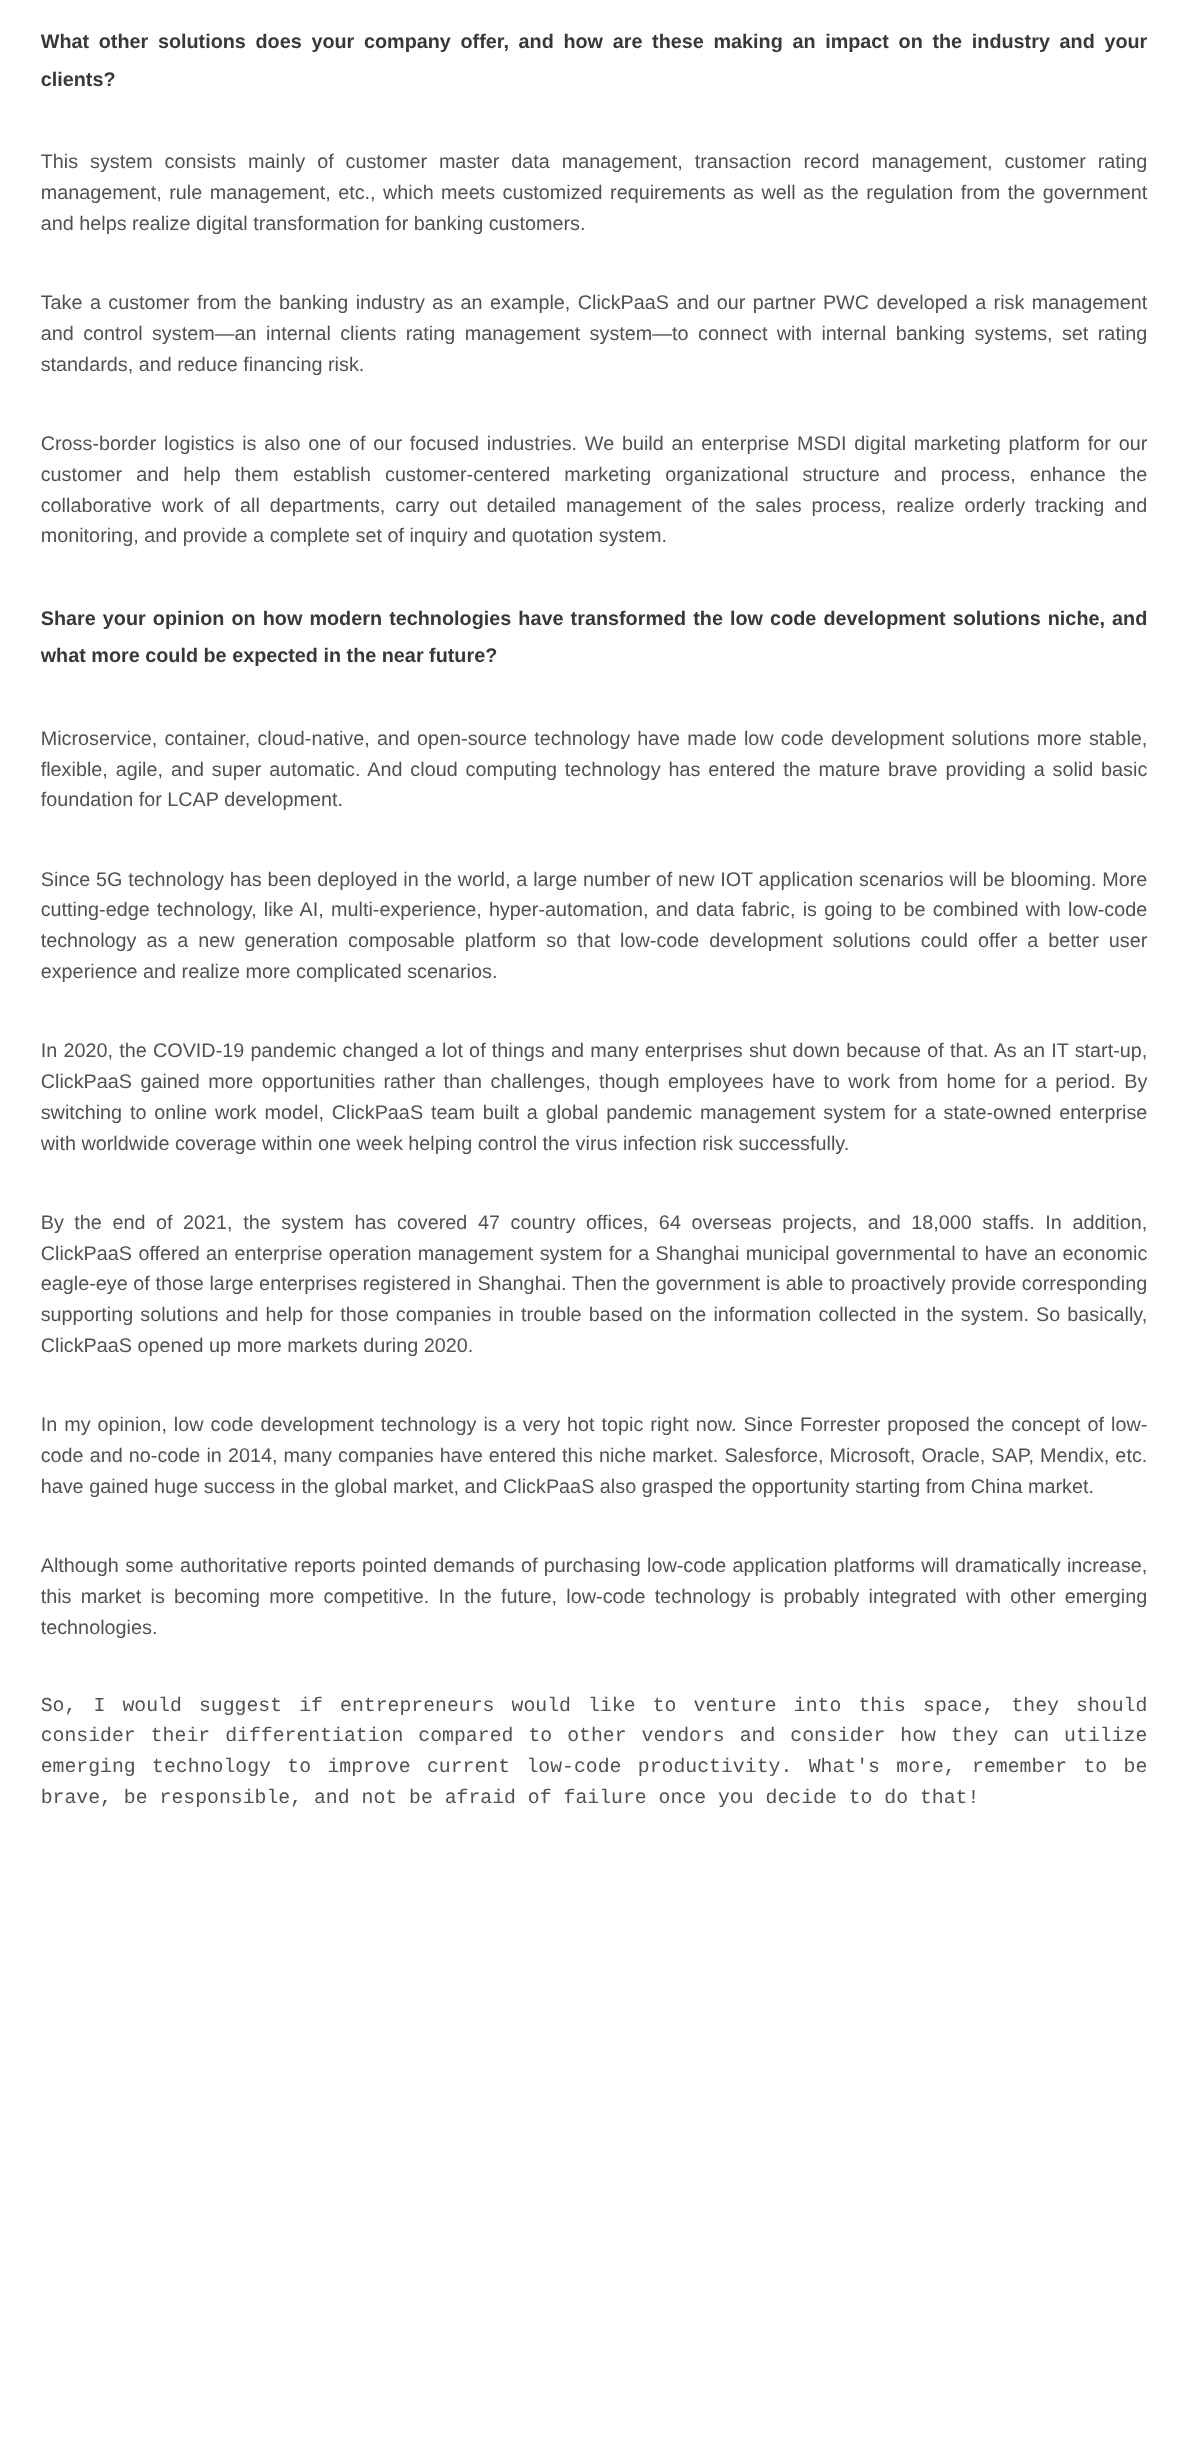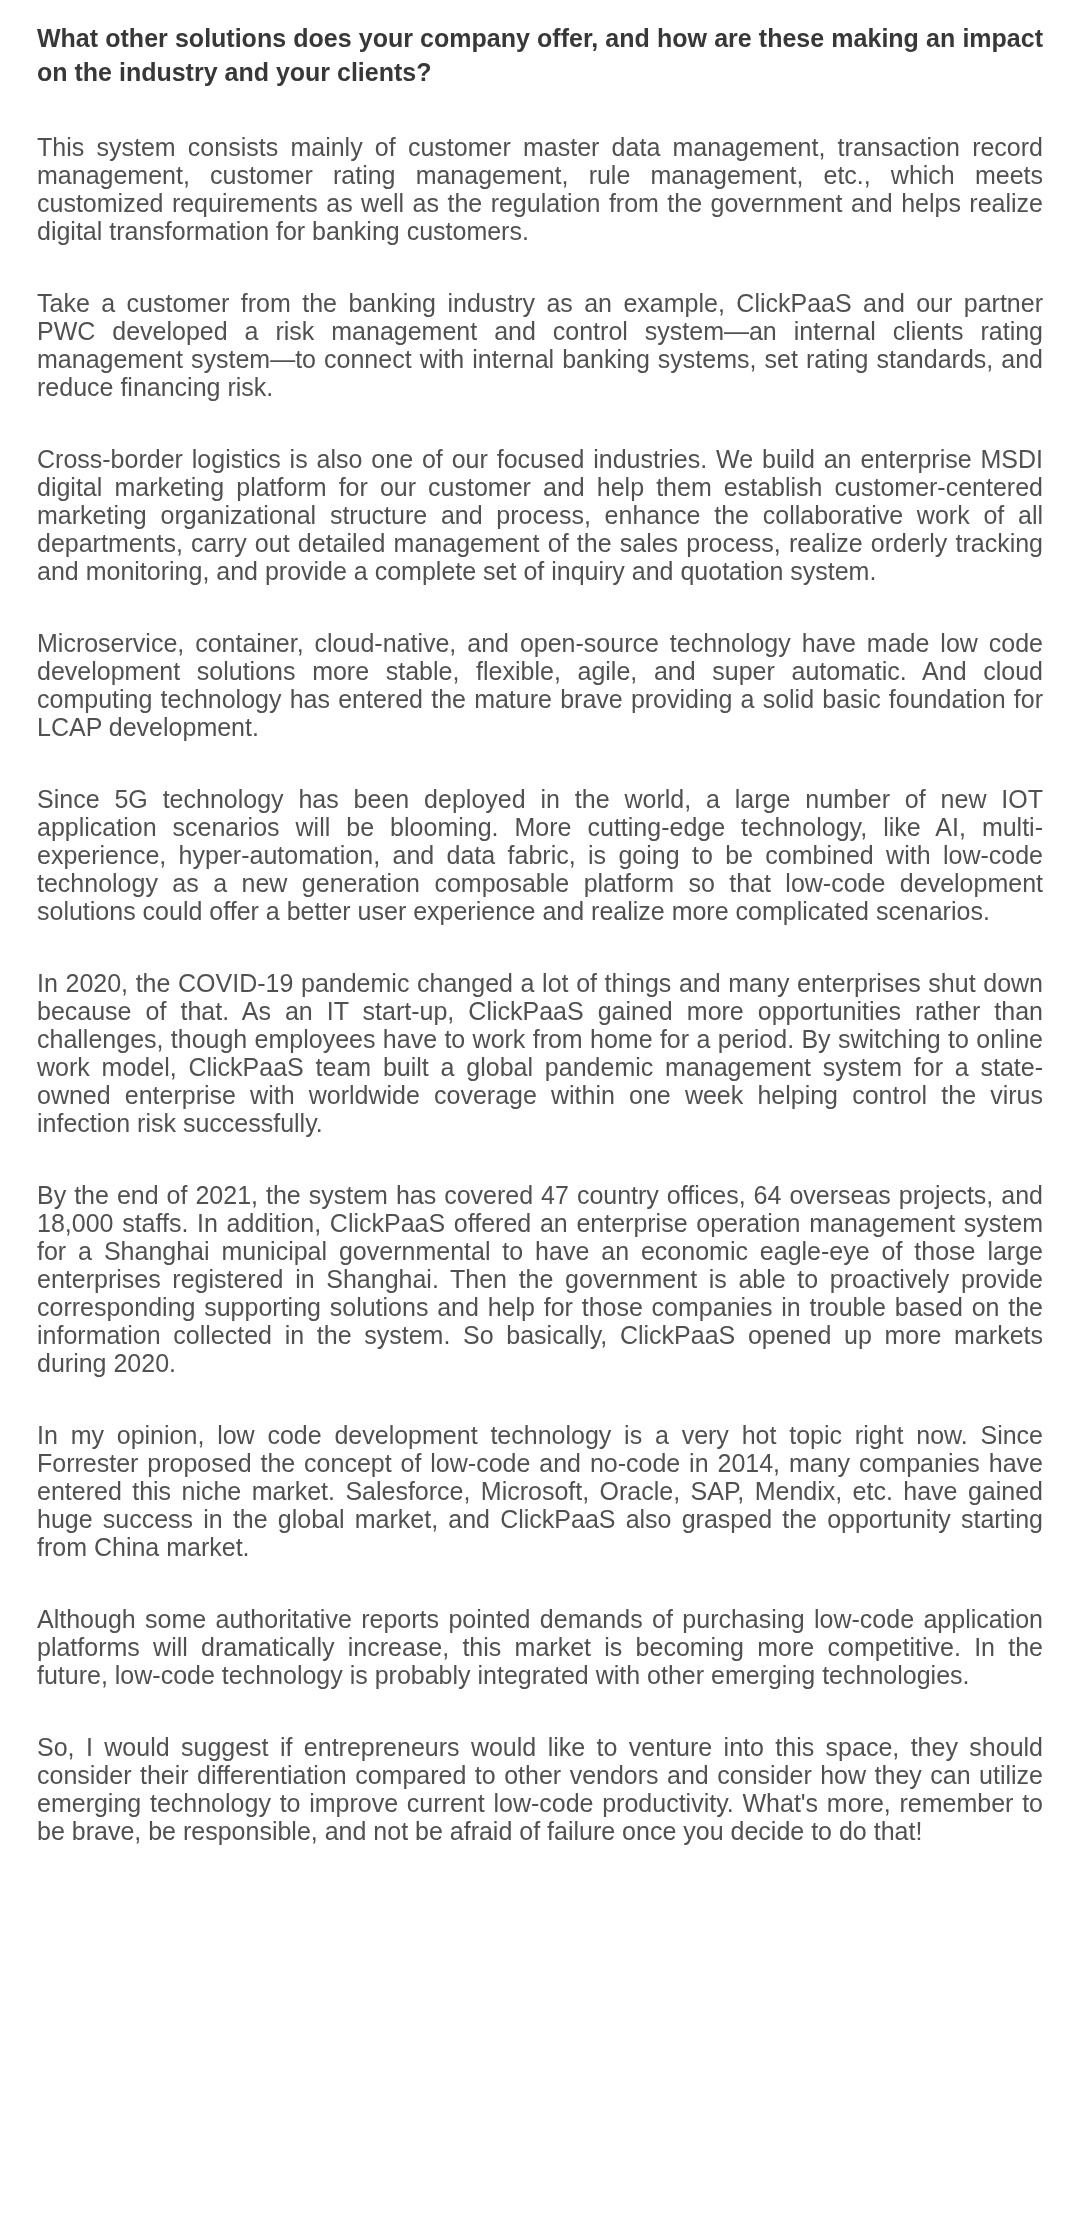--- a/index.html
+++ b/index.html
@@ -8,45 +8,46 @@
     width: 1080px;
     min-height: 2219px;
     font-family: "Liberation Sans", sans-serif;
     -webkit-font-smoothing: antialiased;
   }
   .article {
     padding: 21px 37px 20px 37px;
   }
   .article p {
     text-align: justify;
-    font-size: 25px;
+    font-size: 18px;
   }
   p.question {
     font-weight: bold;
     color: #383838;
     line-height: 34px;
     margin: 0 0 44px 0;
   }
   p.answer {
     font-weight: normal;
     color: #515151;
     line-height: 28px;
     margin: 0 0 44px 0;
   }
-  .article p:last-child { margin-bottom: 16px; }
+  .article p:last-child { margin-bottom: 16px; font-family: Liberation Mono, monospace; }
 </style>
 </head>
 <body>
 
 <main class="article">
   <div>
       <p class="question">What other solutions does your company offer, and how are these making an impact on the industry and your clients?</p>
       <p class="answer">This system consists mainly of customer master data management, transaction record management, customer rating management, rule management, etc., which meets customized requirements as well as the regulation from the government and helps realize digital transformation for banking customers.</p>
       <p class="answer">Take a customer from the banking industry as an example, ClickPaaS and our partner PWC developed a risk management and control system—an internal clients rating management system—to connect with internal banking systems, set rating standards, and reduce financing risk.</p>
       <p class="answer">Cross-border logistics is also one of our focused industries. We build an enterprise MSDI digital marketing platform for our customer and help them establish customer-centered marketing organizational structure and process, enhance the collaborative work of all departments, carry out detailed management of the sales process, realize orderly tracking and monitoring, and provide a complete set of inquiry and quotation system.</p>
+      <p class="question">Share your opinion on how modern technologies have transformed the low code development solutions niche, and what more could be expected in the near future?</p>
       <p class="answer">Microservice, container, cloud-native, and open-source technology have made low code development solutions more stable, flexible, agile, and super automatic. And cloud computing technology has entered the mature brave providing a solid basic foundation for LCAP development.</p>
       <p class="answer">Since 5G technology has been deployed in the world, a large number of new IOT application scenarios will be blooming. More cutting-edge technology, like AI, multi-experience, hyper-automation, and data fabric, is going to be combined with low-code technology as a new generation composable platform so that low-code development solutions could offer a better user experience and realize more complicated scenarios.</p>
       <p class="answer">In 2020, the COVID-19 pandemic changed a lot of things and many enterprises shut down because of that. As an IT start-up, ClickPaaS gained more opportunities rather than challenges, though employees have to work from home for a period. By switching to online work model, ClickPaaS team built a global pandemic management system for a state-owned enterprise with worldwide coverage within one week helping control the virus infection risk successfully.</p>
       <p class="answer">By the end of 2021, the system has covered 47 country offices, 64 overseas projects, and 18,000 staffs. In addition, ClickPaaS offered an enterprise operation management system for a Shanghai municipal governmental to have an economic eagle-eye of those large enterprises registered in Shanghai. Then the government is able to proactively provide corresponding supporting solutions and help for those companies in trouble based on the information collected in the system. So basically, ClickPaaS opened up more markets during 2020.</p>
       <p class="answer">In my opinion, low code development technology is a very hot topic right now. Since Forrester proposed the concept of low-code and no-code in 2014, many companies have entered this niche market. Salesforce, Microsoft, Oracle, SAP, Mendix, etc. have gained huge success in the global market, and ClickPaaS also grasped the opportunity starting from China market.</p>
       <p class="answer">Although some authoritative reports pointed demands of purchasing low-code application platforms will dramatically increase, this market is becoming more competitive. In the future, low-code technology is probably integrated with other emerging technologies.</p>
       <p class="answer">So, I would suggest if entrepreneurs would like to venture into this space, they should consider their differentiation compared to other vendors and consider how they can utilize emerging technology to improve current low-code productivity. What's more, remember to be brave, be responsible, and not be afraid of failure once you decide to do that!</p>
     </div>
 </main>
 

